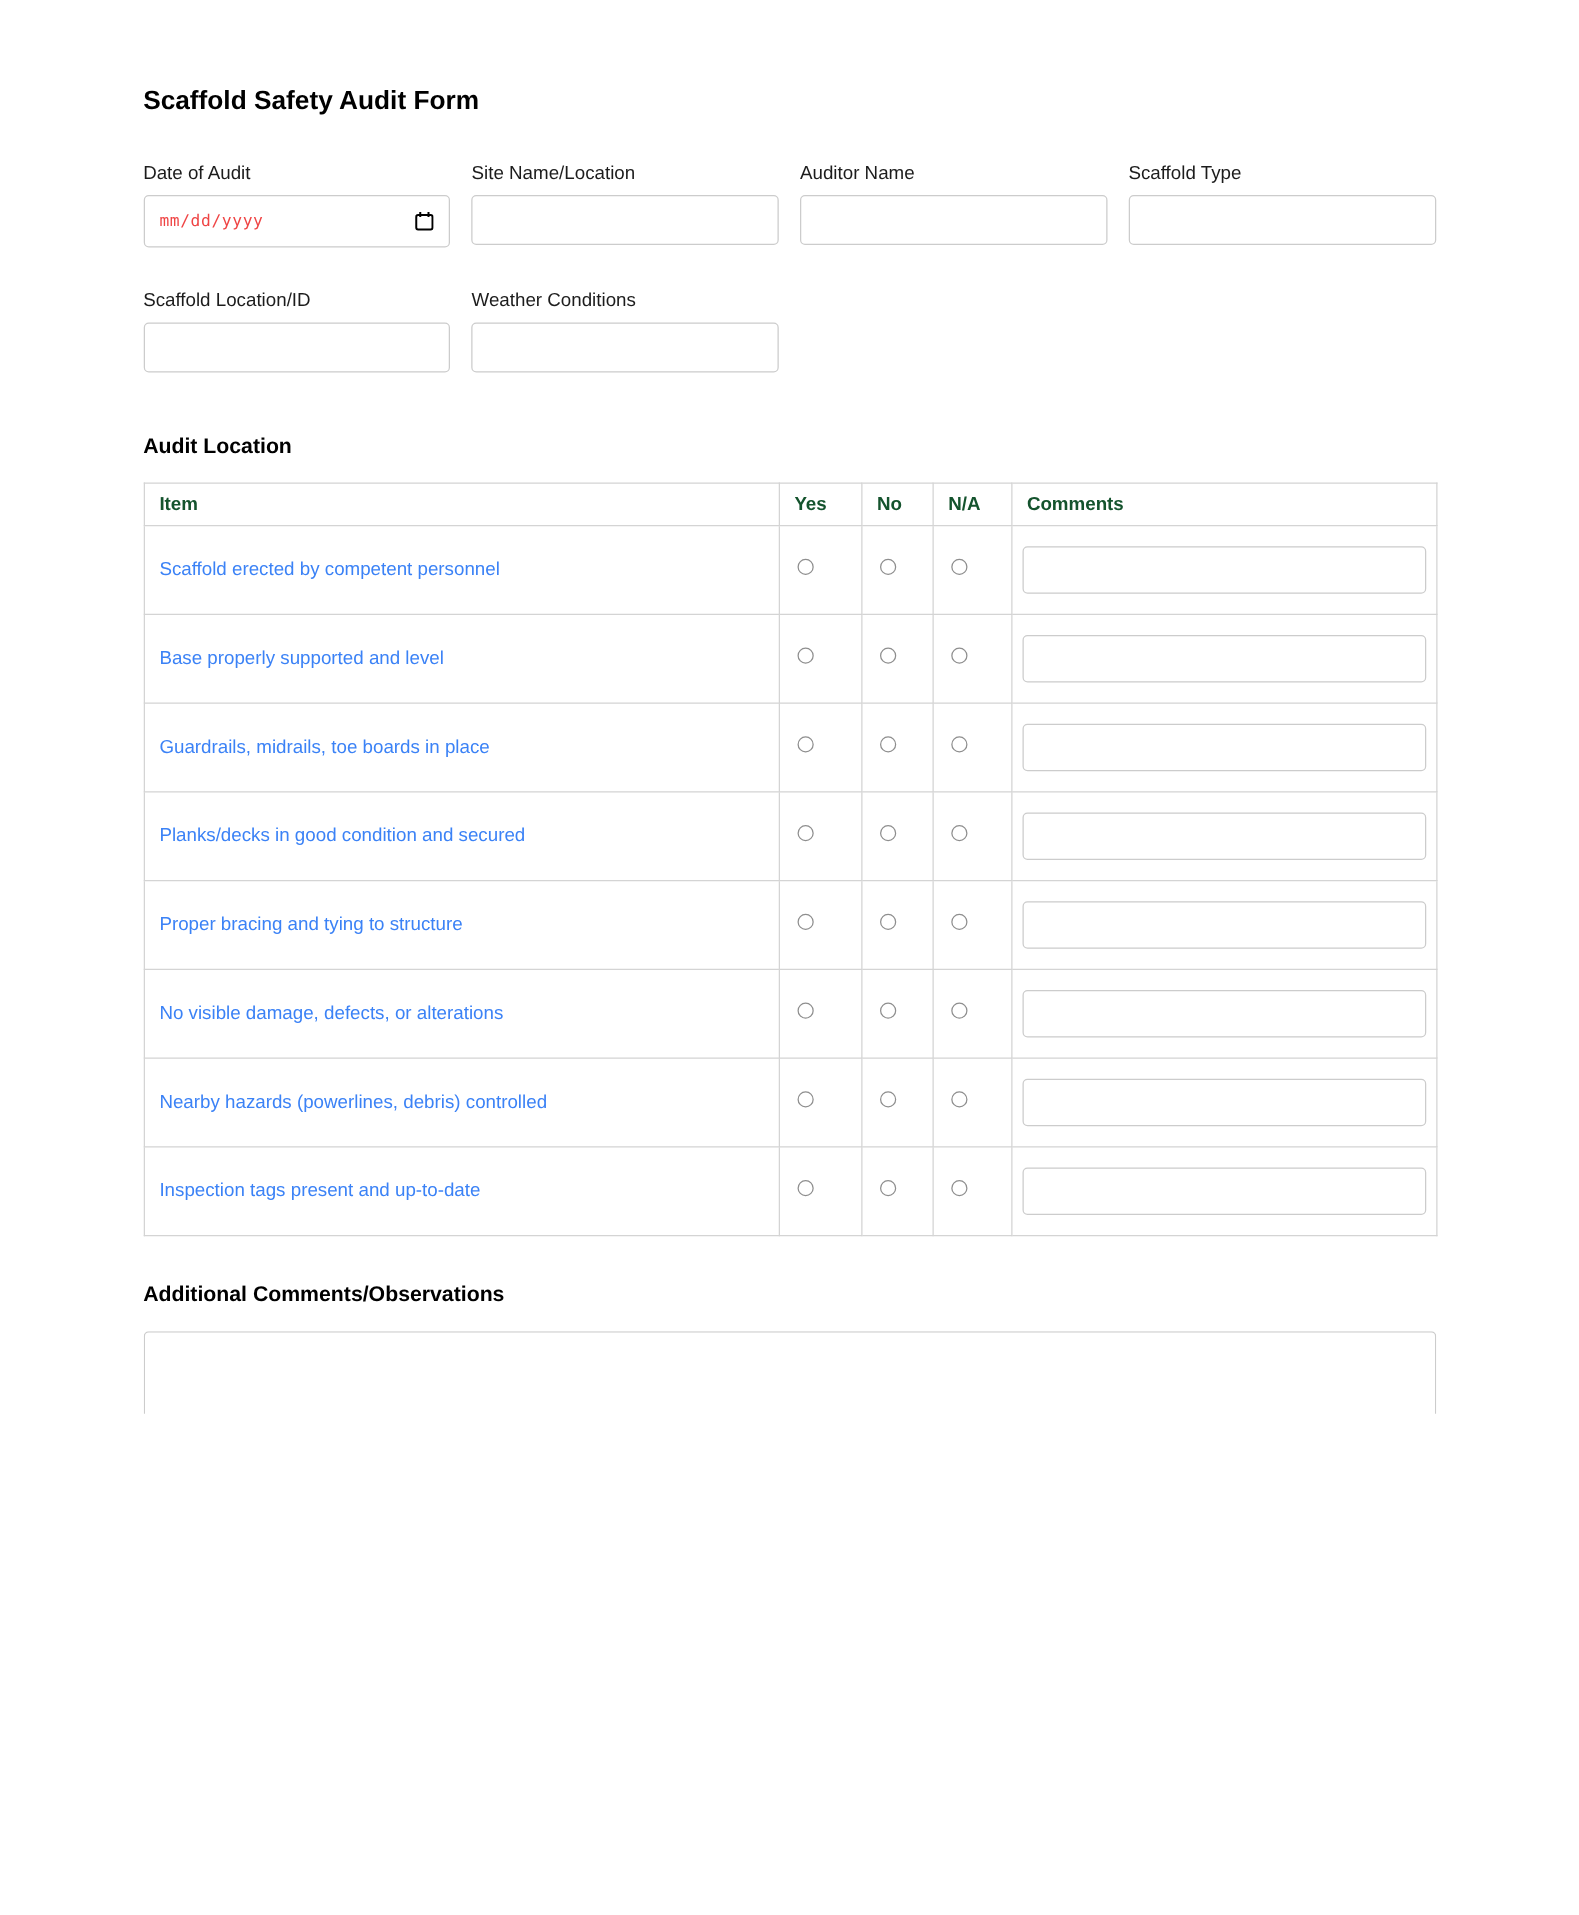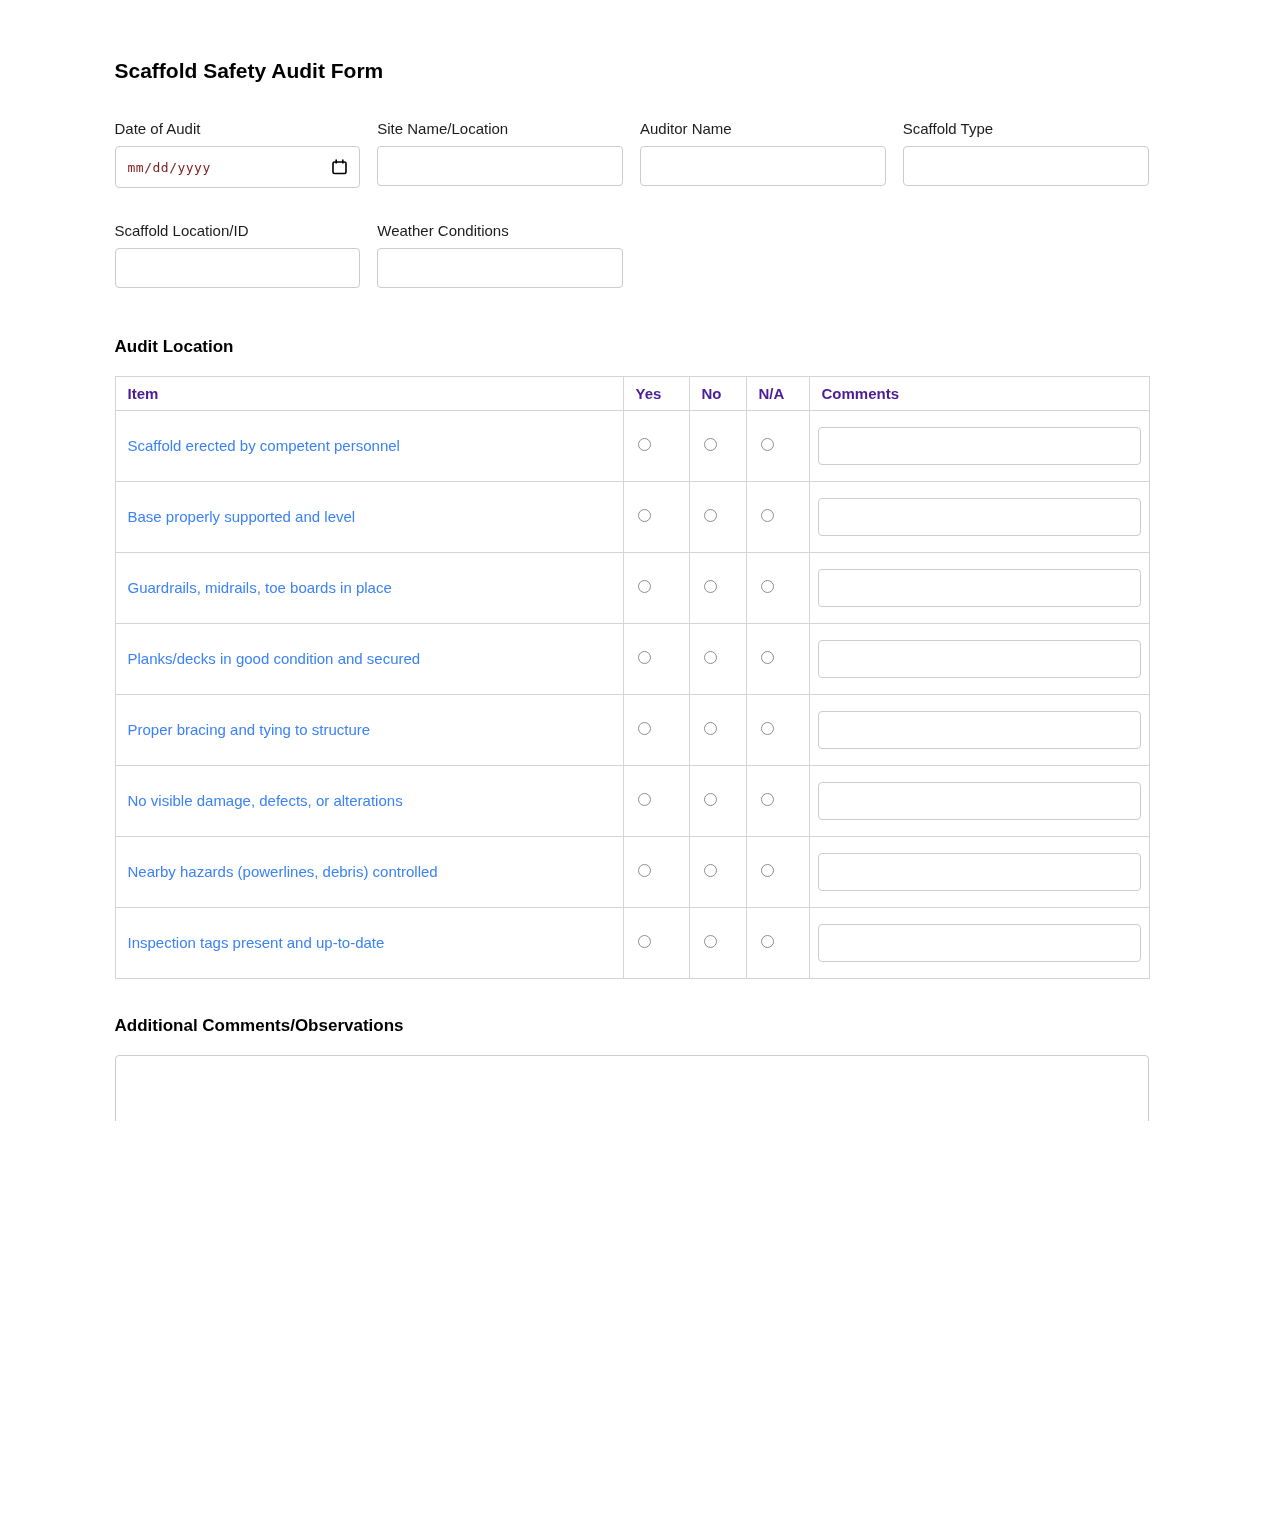--- a/index.html
+++ b/index.html
@@ -3,21 +3,21 @@
 <meta charset="utf-8">
 <style>
   * { box-sizing: border-box; }
   html, body { margin: 0; padding: 0; }
   body {
     width: 1263px; height: 1532px; overflow: hidden;
     background: #ffffff;
     font-family: "Liberation Sans", sans-serif;
     color: #1c1c1c;
   }
-  .page { width: 1034px; margin: 10px auto; padding-top: 49px; }
+  .page { width: 1034px; margin: 0 auto; padding-top: 69px; }
 
   .form-title {
     font-size: 21px; font-weight: bold; color: #000;
     margin: 0 0 37px 0; line-height: 1.15;
   }
 
   .fields-grid {
     display: grid; grid-template-columns: repeat(4, 1fr);
     column-gap: 17px; row-gap: 34px; margin-bottom: 49px;
   }
@@ -27,36 +27,36 @@
     padding: 0 10px; font-size: 15px; font-family: inherit; background: #fff;
     outline: none;
   }
   .date-box {
     width: 100%; height: 42px; border: 1px solid #cccccc; border-radius: 4px;
     background: #fff; display: flex; align-items: center;
     justify-content: space-between; padding: 0 12px; cursor: text;
   }
   .date-segments {
     font-family: "DejaVu Sans Mono", monospace;
-    font-size: 13px; color: #7f1d1d; letter-spacing: 0.5px;
+    font-size: 13px; color: #ef4444; letter-spacing: 0.5px;
   }
   .cal-icon { display: inline-flex; align-items: center; }
 
   .section-heading {
     font-size: 17px; font-weight: bold; color: #000;
     margin: 0 0 18px 0; line-height: 1.2;
   }
 
   table.checklist {
     width: 100%; border-collapse: collapse; table-layout: fixed;
     background: #fff;
   }
   .checklist th, .checklist td { border: 1px solid #d4d4d4; }
   .checklist th {
-    text-align: left; font-size: 15px; font-weight: bold; color: #4c1d95;
+    text-align: left; font-size: 15px; font-weight: bold; color: #14532d;
     padding: 8px 12px;
   }
   .item-cell { font-size: 15px; padding: 0 12px; height: 71px; color: #3b82f6; }
   .opt-cell { padding: 0 0 0 14px; vertical-align: middle; }
   .radio {
     display: inline-block; width: 13px; height: 13px;
     border: 1.5px solid #8e8e8e; border-radius: 50%;
     background: #fff; cursor: pointer;
   }
   .comment-cell { padding: 0 8px; vertical-align: middle; }

